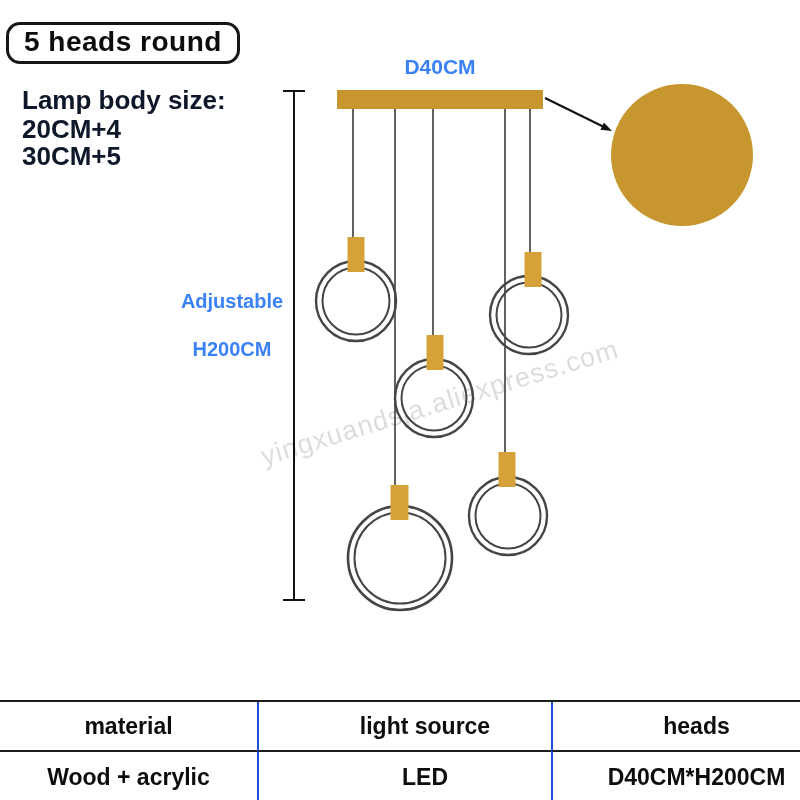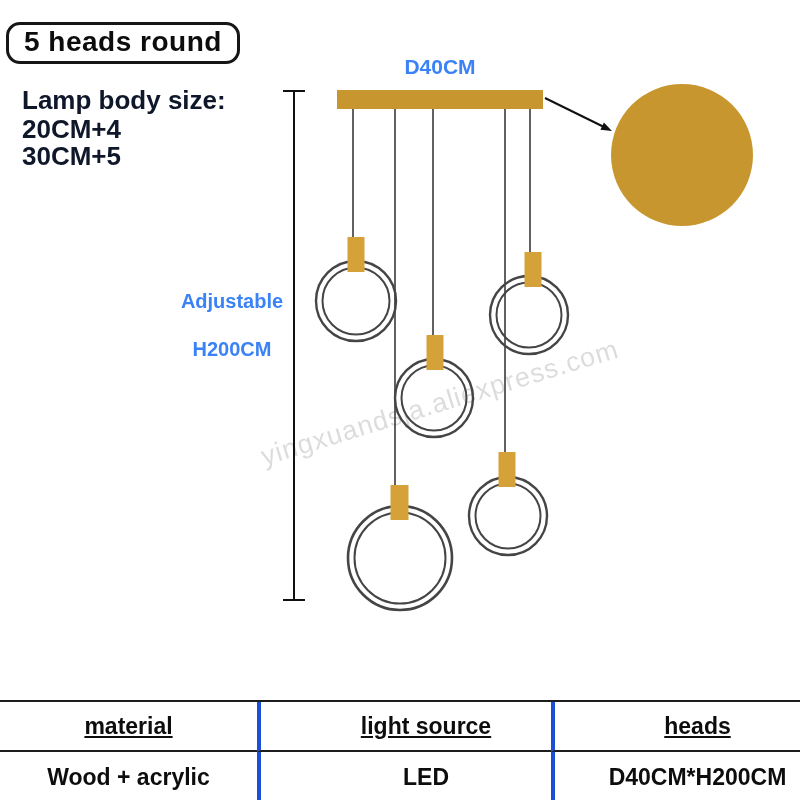--- a/index.html
+++ b/index.html
@@ -33,23 +33,23 @@
   svg.diagram{left:0;top:0;}
   .spec-table{
     left:0;top:700px;width:800px;height:100px;
     display:grid;grid-template-columns:257px 294px 249px;grid-template-rows:50px 50px;
     border-top:2px solid #1d1d1d;box-sizing:border-box;
   }
   .cell{
     display:flex;align-items:center;justify-content:center;
     font-size:23px;color:#0d0d0d;box-sizing:border-box;
   }
-  .cell.hdr{font-weight:600;border-bottom:2px solid #1d1d1d;text-decoration:underline;}
+  .cell.hdr{font-weight:600;border-bottom:2px solid #1d1d1d;}
   .cell.val{font-weight:700;}
-  .cell.c2,.cell.c3{border-left:4px solid #1d4ed8;padding-left:40px;}
+  .cell.c2,.cell.c3{border-left:2px solid #1d4ed8;padding-left:40px;}
 </style>
 </head>
 <body>
 
 <div class="stage">
 
   <div class="abs badge">
     <span>5 heads round</span>
   </div>
 

